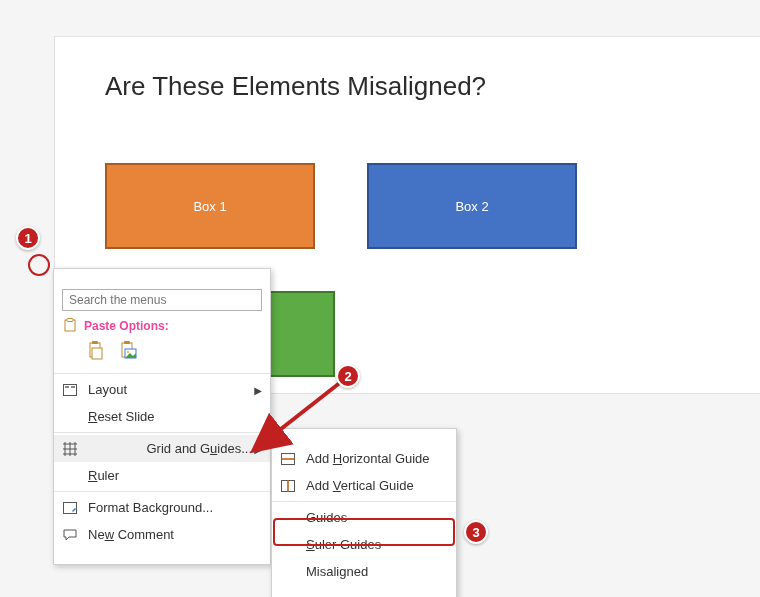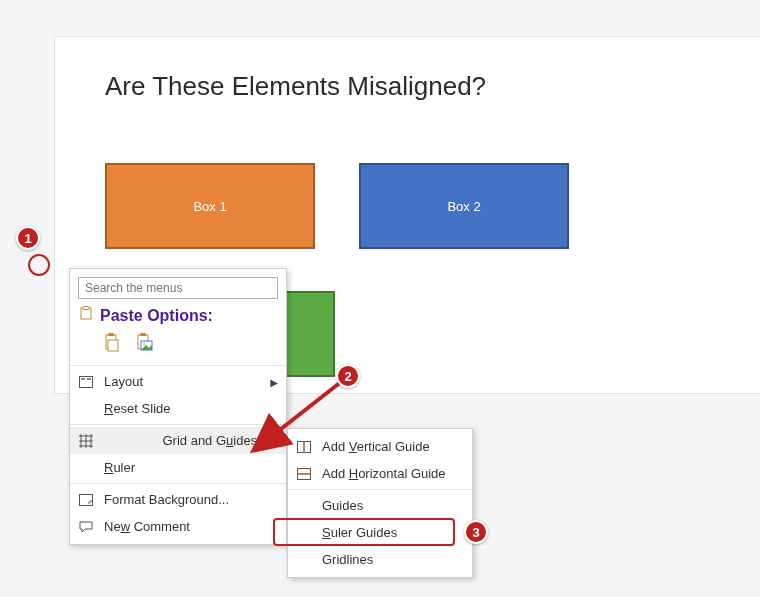--- a/index.html
+++ b/index.html
@@ -36,50 +36,49 @@
     width: 210px;
     height: 86px;
     display: flex;
     align-items: center;
     justify-content: center;
     color: #fff;
     font-size: 13px;
     margin-top: 36px;
   }
   .box1 { left: 50px;  top: 90px;  background: #E8833A; border: 2px solid #a85b20; }
-  .box2 { left: 304px; top: 90px;  background: #4472C4; border: 2px solid #2f528f; }
+  .box2 { left: 312px; top: 90px;  background: #4472C4; border: 2px solid #2f528f; }
   .box3 { left: 70px;  top: 218px; background: #5CAB44; border: 2px solid #3d7a2c; }
   .box4 { left: 312px; top: 218px; background: #A6A6A6; border: 2px solid #7a7a7a; }
 
   
   .menu {
     position: absolute;
     background: #ffffff;
     border: 1px solid #cfcfcf;
     box-shadow: 2px 2px 6px rgba(0,0,0,0.2);
-    padding: 4px 0;
-    margin-left: 16px;
+    padding: 16px 0;
   }
   .menu1 { left: 53px; top: 268px; width: 218px; }
   .menu-search {
     margin: 4px 8px 6px 8px;
     display: block;
     width: calc(100% - 16px);
     border: 1px solid #b0b0b0;
     padding: 3px 6px;
     font-size: 12px;
     color: #666;
     height: 22px;
     background: #fff;
   }
   .menu-hdr {
     padding: 2px 10px 4px 30px;
     font-weight: 600;
-    font-size: 16px;
-    color: #4c1d95;
+    font-size: 12px;
+    color: #ec4899;
     position: relative;
   }
   .menu-hdr .hdr-icon {
     position: absolute; left: 9px; top: 1px; width: 14px; height: 14px;
   }
   .paste-row {
     padding: 2px 10px 8px 30px;
     display: flex;
     gap: 8px;
   }
@@ -248,40 +247,40 @@
   </defs>
   <line x1="88" y1="10" x2="14" y2="68" stroke="#c02020" stroke-width="4" marker-end="url(#ah)"></line>
 </svg>
 <div class="red-circle" style="left:336px; top:364px;">2</div>
 
 <div class="menu menu2">
   <div class="menu-item">
     <span class="mi-icon">
       <svg width="14" height="12" viewBox="0 0 14 12">
           <rect x="0.5" y="0.5" width="13" height="11" fill="none" stroke="#555"></rect>
+          <line x1="0" y1="6" x2="14" y2="6" stroke="#b05a14" stroke-width="1.5"></line>
+        </svg>
+    </span>
+    <span><span>Add </span><span class="u-span">H</span><span>orizontal Guide</span></span>
+  </div>
+  <div class="menu-item">
+    <span class="mi-icon">
+      <svg width="14" height="12" viewBox="0 0 14 12">
+          <rect x="0.5" y="0.5" width="13" height="11" fill="none" stroke="#555"></rect>
           <line x1="7" y1="0" x2="7" y2="12" stroke="#b05a14" stroke-width="1.5"></line>
         </svg>
     </span>
     <span><span>Add </span><span class="u-span">V</span><span>ertical Guide</span></span>
   </div>
-  <div class="menu-item">
-    <span class="mi-icon">
-      <svg width="14" height="12" viewBox="0 0 14 12">
-          <rect x="0.5" y="0.5" width="13" height="11" fill="none" stroke="#555"></rect>
-          <line x1="0" y1="6" x2="14" y2="6" stroke="#b05a14" stroke-width="1.5"></line>
-        </svg>
-    </span>
-    <span><span>Add </span><span class="u-span">H</span><span>orizontal Guide</span></span>
-  </div>
   <div class="menu-sep"></div>
   <div class="menu-item">
     <span>Guides</span>
   </div>
   <div class="menu-item">
     <span><span class="u-span">S</span><span>uler Guides</span></span>
   </div>
   <div class="menu-item">
-    <span>Gridlines</span>
+    <span>Misaligned</span>
   </div>
 </div>
 
 <div class="red-box" style="left:273px; top:518px; width:182px; height:28px;"></div>
 <div class="red-circle" style="left:464px; top:520px;">3</div>
 
 </body></html>

